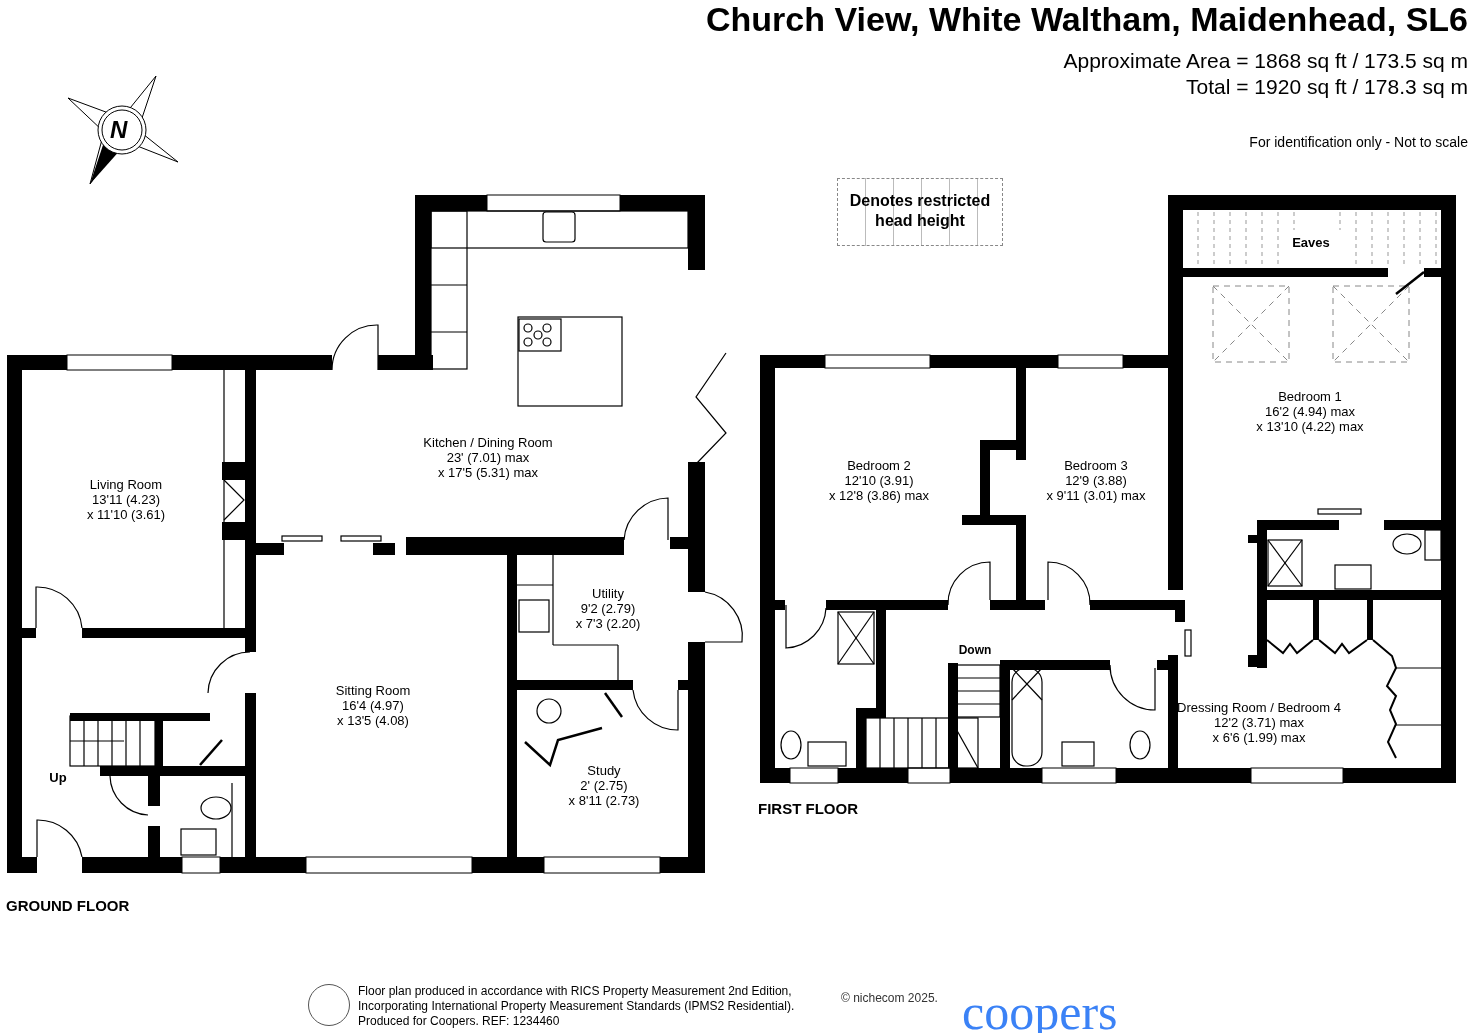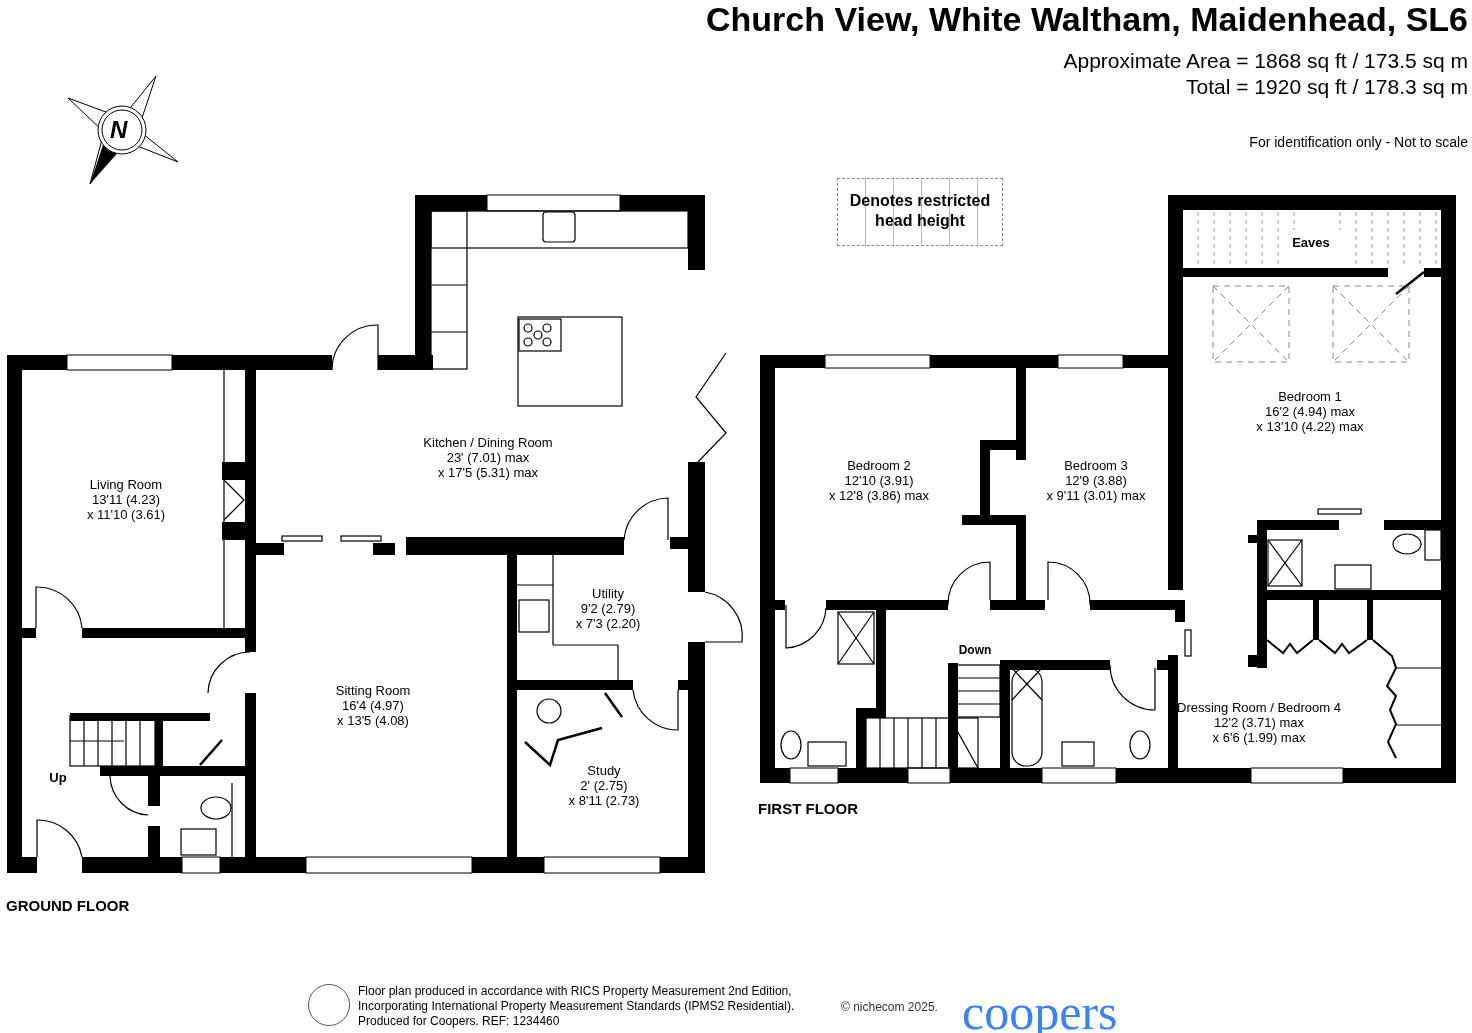--- a/index.html
+++ b/index.html
@@ -13,21 +13,21 @@
   .dash{fill:none;stroke:#888;stroke-width:1;stroke-dasharray:6 5;}
   .win{fill:#fff;stroke:#000;stroke-width:1;}
   .lbl{position:absolute;text-align:center;font-size:13px;line-height:15px;transform:translateX(-50%);white-space:nowrap;}
   .lbl b{font-weight:normal;display:block;}
   .floor{position:absolute;font-size:15px;font-weight:bold;text-align:right;}
   .legend{position:absolute;left:837px;top:178px;width:166px;height:68px;border:1px dashed #888;font-weight:bold;font-size:16px;line-height:20px;text-align:center;padding-top:12px;box-sizing:border-box;
     background:repeating-linear-gradient(90deg,transparent 0 27px,#bbb 27px 28px);}
   .footer{position:absolute;left:308px;top:984px;width:870px;height:48px;}
   .footer .ico{position:absolute;left:0;top:0;width:40px;height:40px;border:1px solid #555;border-radius:50%;}
   .footer .txt{position:absolute;left:50px;top:0;font-size:12px;line-height:15px;color:#000000;white-space:nowrap;}
-  .footer .copy{position:absolute;left:533px;top:16px;font-size:12px;color:#333;white-space:nowrap;}
+  .footer .copy{position:absolute;left:533px;top:7px;font-size:12px;color:#333;white-space:nowrap;}
   .brand{position:absolute;left:962px;top:966px;font-family:"Liberation Serif",serif;font-size:50px;color:#3b82f6;line-height:52px;margin-top:20px;}
   .est{position:absolute;left:1098px;top:1014px;font-family:"Liberation Serif",serif;font-size:16px;color:#1a1a3a;margin-top:40px;}
   .inside{position:absolute;text-align:center;font-weight:bold;font-size:13px;transform:translateX(-50%);}
 </style>
 </head>
 <body>
 
 <div class="title">Church View, White Waltham, Maidenhead, SL6</div>
 <div class="areas">
   <div>Approximate Area = 1868 sq ft / 173.5 sq m</div>

